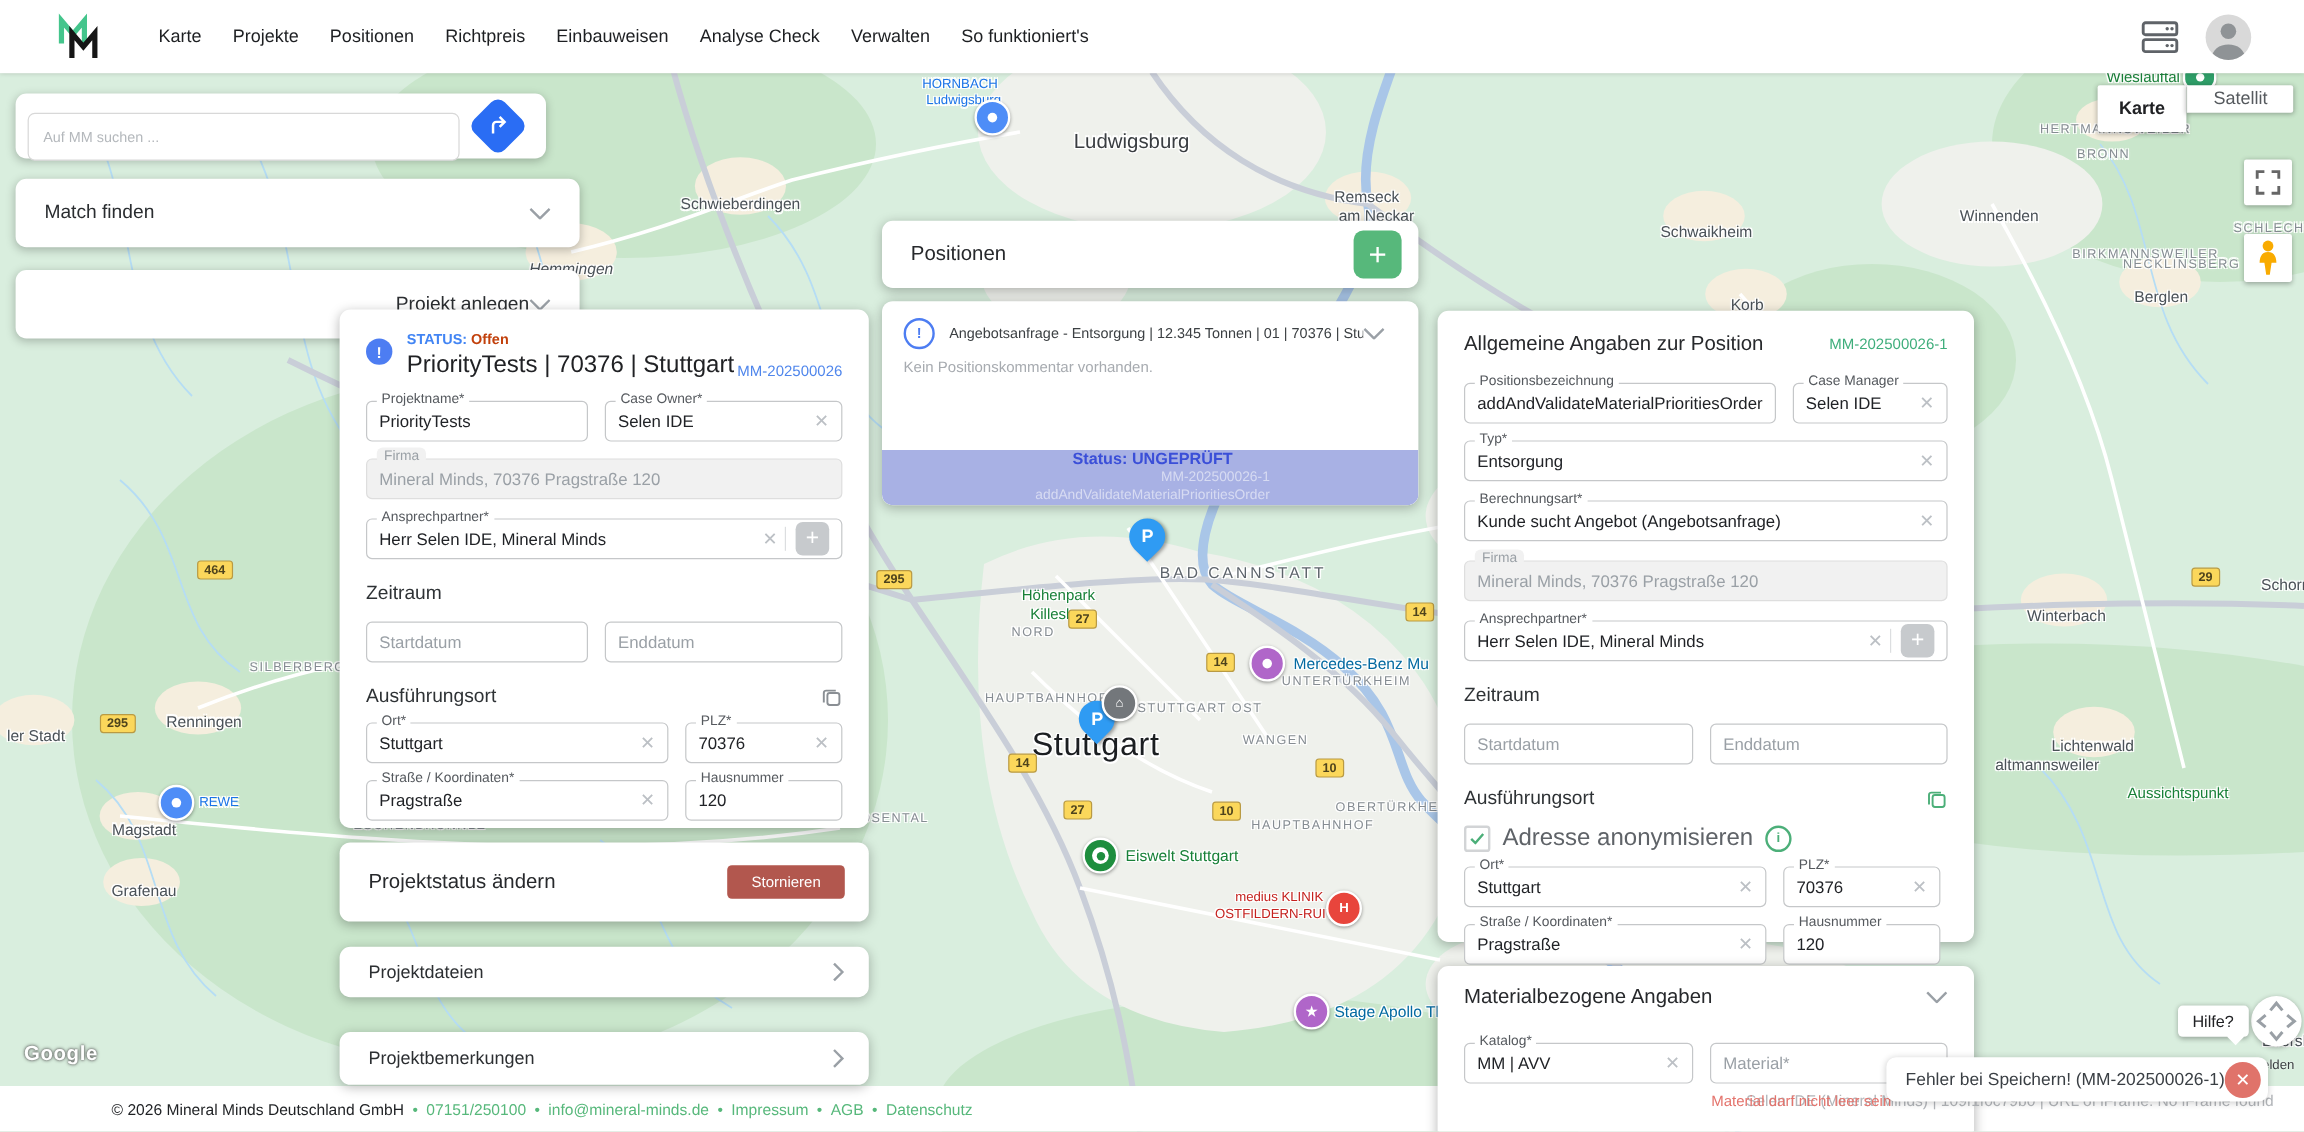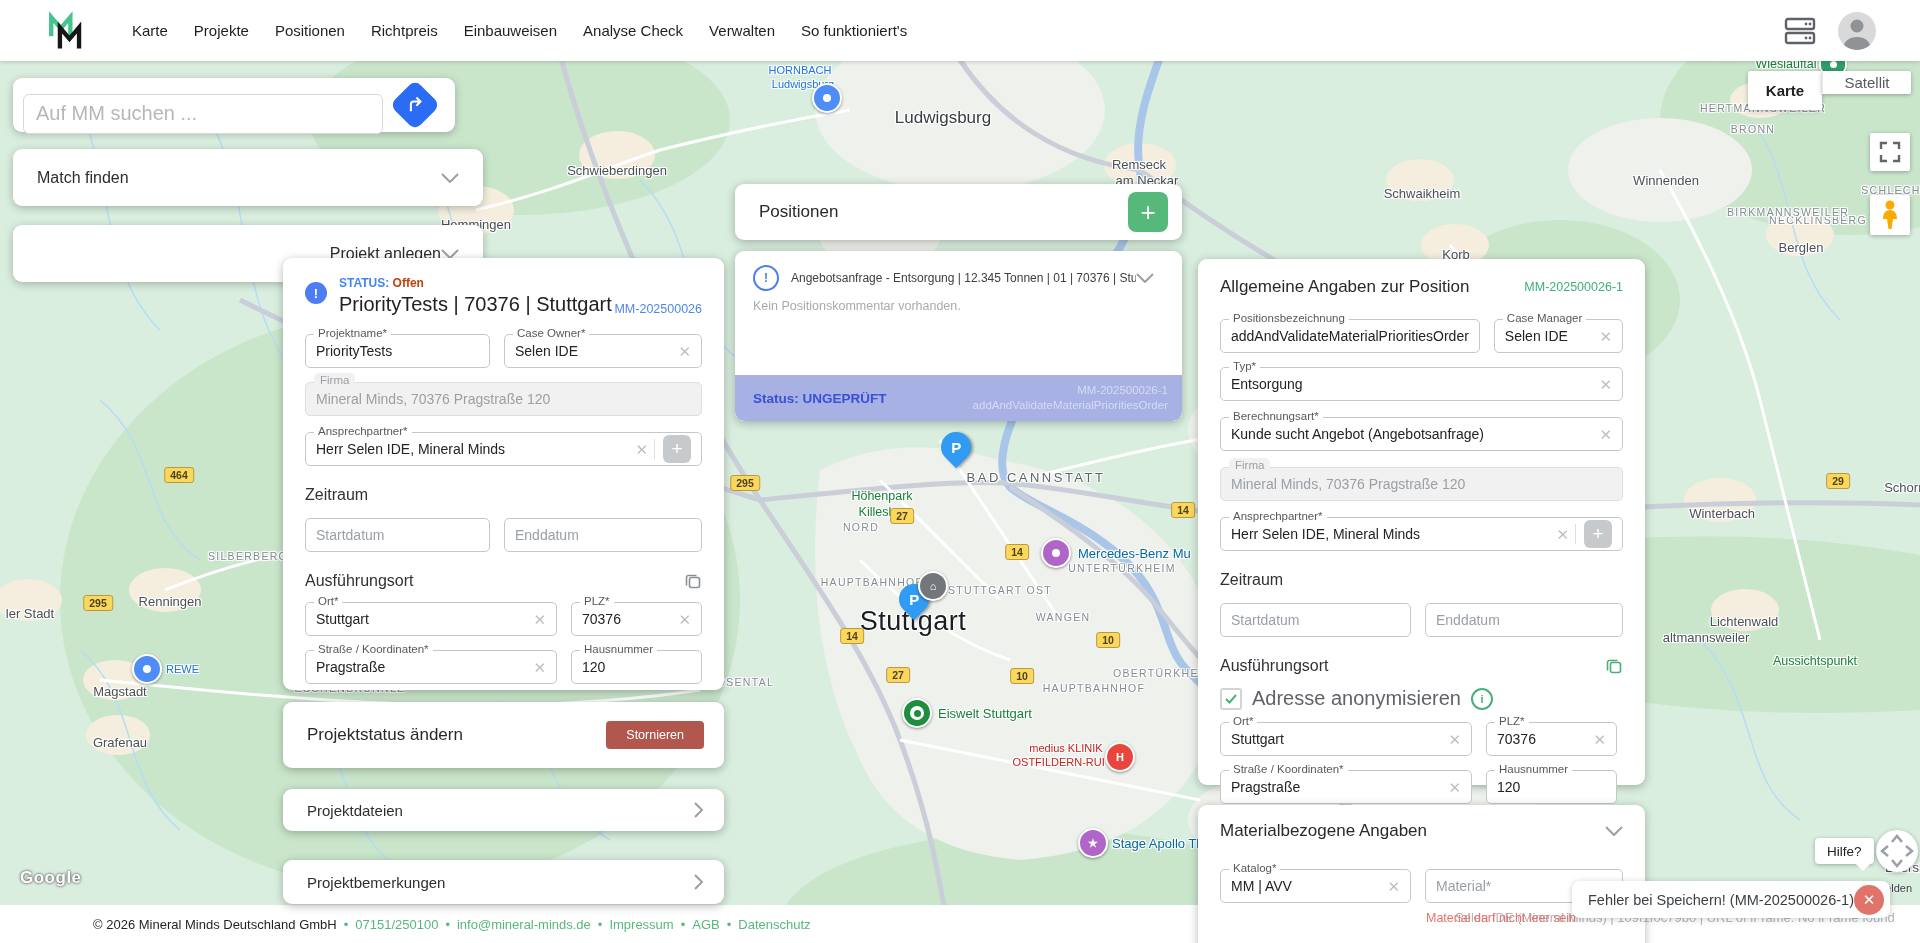--- a/index.html
+++ b/index.html
@@ -61,21 +61,21 @@
   .mfield.disabled .fvalue{color:#9aa0a6;}
   .mfield.disabled .flabel{background:#f1f1f1;border-radius:5px;color:#9aa0a6;padding:1px 6px;top:-10px;}
   .frow{display:flex;gap:14px;}
   .sec-head{font-size:16px;color:#2e3235;font-weight:500;}
   .chev-btn{cursor:pointer;display:inline-flex;}
 
   
   .lcard{position:absolute;left:13px;width:422px;background:#fff;border-radius:9px;
          box-shadow:0 2px 8px rgba(0,0,0,.25);z-index:28;display:flex;align-items:center;}
   #card-search{top:78px;height:54px;padding:0 10px;}
-  #search-input{flex:1;height:38px;border:1px solid #d8d8d8;border-radius:6px;padding:0 12px;font-size:20px;
+  #search-input{flex:1;height:38px;border:1px solid #d8d8d8;border-radius:6px;padding:0 12px;font-size:12px;
                 font-family:"Liberation Sans",sans-serif;color:#333;outline:none;margin-right:14px;margin-top:17px;}
   #search-input::placeholder{color:#b4b8bc;}
   #search-go{width:36px;height:36px;background:#2a6df4;border-radius:8px;transform:rotate(45deg);
              display:flex;align-items:center;justify-content:center;margin-right:12px;cursor:pointer;}
   #card-match{top:149px;height:57px;padding:0 24px;justify-content:space-between;}
   #card-project{top:225px;height:57px;padding:0 24px;justify-content:flex-end;}
   .lcard-title{font-size:16px;color:#2a2d30;}
 
   
   #form-left{left:283px;top:258px;width:441px;height:432px;padding:18px 22px;box-sizing:border-box;}
@@ -103,21 +103,21 @@
   #btn-add-position{width:40px;height:40px;background:#57b87b;border-radius:8px;color:#fff;font-size:26px;
                     display:flex;align-items:center;justify-content:center;cursor:pointer;border:none;}
   #position-card{left:735px;top:251px;width:447px;height:170px;box-sizing:border-box;overflow:hidden;}
   .pc-top{display:flex;align-items:center;padding:14px 16px 0 18px;}
   .bang-out{width:22px;height:22px;border-radius:50%;border:2px solid #4d7df2;color:#4d7df2;font-weight:700;
             font-size:12px;display:flex;align-items:center;justify-content:center;flex:none;margin-right:12px;}
   .pc-summary{font-size:12px;font-weight:500;color:#3c4043;white-space:nowrap;overflow:hidden;width:345px;}
   .pc-comment-h{font-size:15px;font-weight:600;color:#2c2f33;margin:12px 0 0 18px;}
   .pc-comment{font-size:12.5px;color:#a7abb0;margin:8px 0 0 18px;}
   .pc-band{position:absolute;left:0;bottom:0;width:100%;height:46px;background:#a8b1e4;border-radius:0 0 9px 9px;
-           display:flex;align-items:center;justify-content:space-between;padding:0 14px 0 18px;box-sizing:border-box;}
+           display:flex;align-items:center;justify-content:space-between;padding:0 14px 0 18px;box-sizing:border-box;flex-direction:column;}
   .pc-status{font-size:13.5px;font-weight:700;}
   .pc-status .st{color:#3b4fd8;}
   .pc-refs{text-align:right;font-size:11.5px;color:#d7dbf2;line-height:15px;}
 
   
   #form-right{left:1198px;top:259px;width:447px;height:526px;padding:18px 22px;box-sizing:border-box;}
   #panel-material{left:1198px;top:805px;width:447px;height:155px;padding:16px 22px;box-sizing:border-box;}
   .rf-head{display:flex;align-items:center;}
   .checkbox-row{display:flex;align-items:center;gap:10px;}
   .cbox{width:18px;height:18px;border:2px solid #d2d4d6;border-radius:3px;display:flex;align-items:center;justify-content:center;}
@@ -238,21 +238,21 @@
       <path d="M1660,170 C1700,240 1740,320 1760,400 C1780,480 1800,560 1820,640"></path>
       <path d="M100,680 C300,700 500,720 700,690"></path>
       <path d="M1450,245 C1500,300 1540,380 1560,470"></path>
     </g>
   </svg>
   <div id="map-layer">
       <div class="mlab city" style="left: 943px; top: 118px;">Ludwigsburg</div>
       <div class="mlab poi-blue" style="left: 800px; top: 70px;">HORNBACH</div>
       <div class="mlab poi-blue" style="left: 803px; top: 84px;">Ludwigsburg</div>
       <div class="mlab town" style="left: 617px; top: 170px;">Schwieberdingen</div>
-      <div class="mlab town" style="left: 476px; top: 224px;">Hemmingen</div>
+      <div class="mlab town" style="left: 476px; top: 224px; font-style: italic;">Hemmingen</div>
       <div class="mlab town" style="left: 1139px; top: 164px;">Remseck</div>
       <div class="mlab town" style="left: 1147px; top: 180px;">am Neckar</div>
       <div class="mlab town" style="left: 1422px; top: 193px;">Schwaikheim</div>
       <div class="mlab town" style="left: 1666px; top: 180px;">Winnenden</div>
       <div class="mlab town" style="left: 1801px; top: 247px;">Berglen</div>
       <div class="mlab town" style="left: 1456px; top: 254px;">Korb</div>
       <div class="mlab town" style="left: 325px; top: 298px;">Weissach</div>
       <div class="mlab town" style="left: 1382px; top: 331px;">Waiblingen</div>
       <div class="mlab town" style="left: 170px; top: 601px;">Renningen</div>
       <div class="mlab town" style="left: 30px; top: 613px;">ler Stadt</div>

